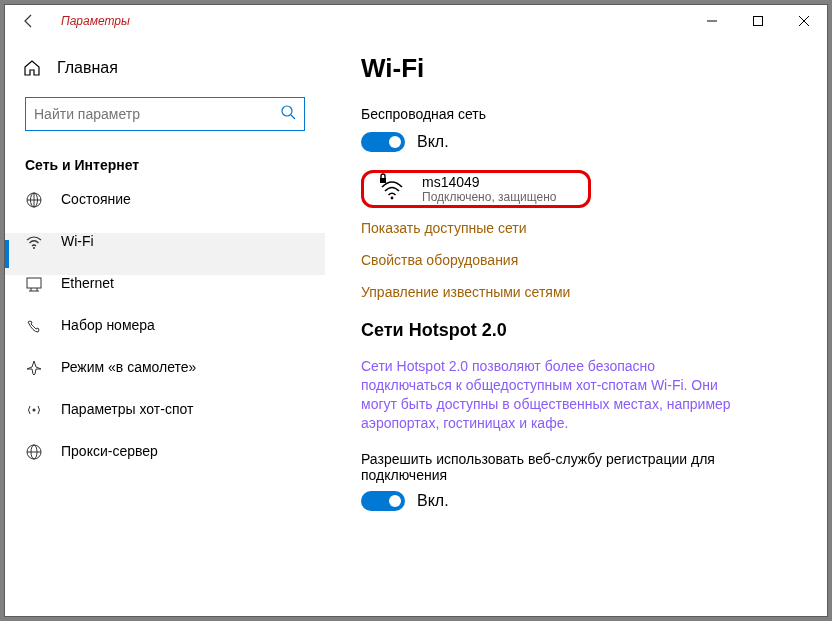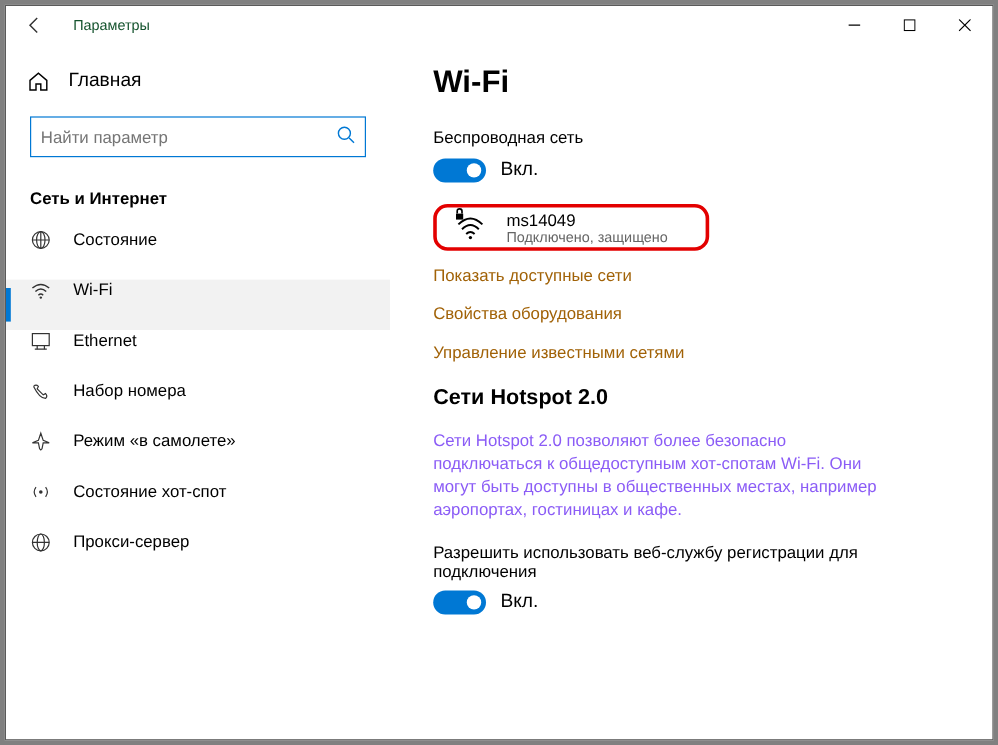--- a/index.html
+++ b/index.html
@@ -1,21 +1,21 @@
 <!DOCTYPE html>
 <html><head>
   <meta charset="utf-8">
   <style>
     * { box-sizing: border-box; margin: 0; padding: 0; font-family: 'Segoe UI', sans-serif; }
     body { background: #808080; display: flex; justify-content: center; align-items: center; height: 100vh; }
     .frame { width: 832px; height: 621px; background: #808080; padding: 4px; }
     .window { width: 100%; height: 100%; background: #fff; border: 1px solid #5a5a5a; display: flex; flex-direction: column; position: relative; }
     .titlebar { height: 32px; display: flex; align-items: center; padding: 0 0 0 10px; }
     .back-btn { width: 28px; height: 28px; display: flex; align-items: center; justify-content: center; cursor: pointer; }
-    .title-text { font-size: 12px; margin-left: 18px; color: #14532d; }
+    .title-text { font-size: 12px; margin-left: 18px; color: #b91c1c; font-style: italic; }
     .win-controls { margin-left: auto; display: flex; }
     .win-btn { width: 46px; height: 32px; display: flex; align-items: center; justify-content: center; cursor: pointer; }
     .content { flex: 1; display: flex; overflow: hidden; }
     .sidebar { width: 320px; padding: 16px 0 0 0; display: flex; flex-direction: column; }
     .home-row { display: flex; align-items: center; padding: 6px 20px 6px 18px; gap: 16px; margin-bottom: 14px; cursor: pointer; }
     .home-row svg { flex-shrink: 0; }
     .search-box { margin: 0 20px 20px 20px; height: 34px; border: 1px solid #0078d4; display: flex; align-items: center; padding: 0 8px; }
     .search-box input { border: none; outline: none; flex: 1; font-size: 14px; color: #666; }
     .search-icon { color: #0078d4; }
     .cat-header { font-size: 14px; font-weight: 600; padding: 6px 20px 18px 20px; }
@@ -138,21 +138,21 @@
         <span>Режим «в самолете»</span>
       </div>
       <div class="nav-item">
         <span class="icon">
               <svg width="18" height="18" viewBox="0 0 18 18">
                 <circle cx="9" cy="9" r="1.5" fill="#333"></circle>
                 <path d="M5 5 Q2 9 5 13" stroke="#333" fill="none"></path>
                 <path d="M13 5 Q16 9 13 13" stroke="#333" fill="none"></path>
               </svg>
             </span>
-        <span>Состояние хот-спот</span>
+        <span>Параметры хот-спот</span>
       </div>
       <div class="nav-item">
         <span class="icon">
               <svg width="18" height="18" viewBox="0 0 18 18">
                 <circle cx="9" cy="9" r="7" stroke="#333" fill="none"></circle>
                 <line x1="2" y1="9" x2="16" y2="9" stroke="#333"></line>
                 <ellipse cx="9" cy="9" rx="3" ry="7" stroke="#333" fill="none"></ellipse>
               </svg>
             </span>
         <span>Прокси-сервер</span>

